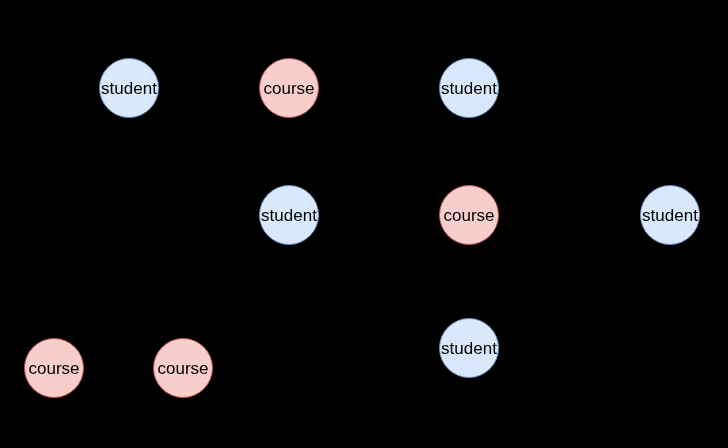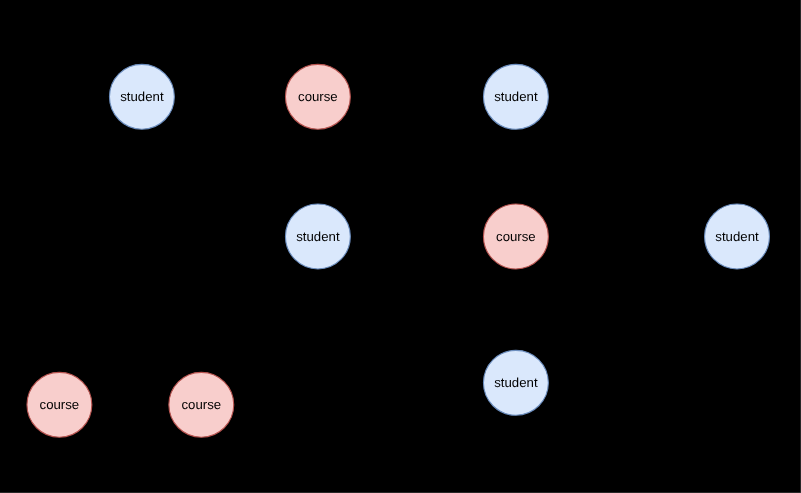--- a/index.html
+++ b/index.html
@@ -18,21 +18,21 @@
   .node {
     position: absolute;
     box-sizing: border-box;
     border-radius: 50%;
     border: 1px solid #000;
     display: flex;
     align-items: center;
     justify-content: center;
   }
   .node-label {
-    font-size: 12px;
+    font-size: 17px;
     color: #000000;
     line-height: 1;
     white-space: nowrap;
     pointer-events: none;
   }
 </style>
 </head>
 <body>
 
 <div class="canvas" style="width: 728px; height: 448px; background: rgb(0, 0, 0);">

